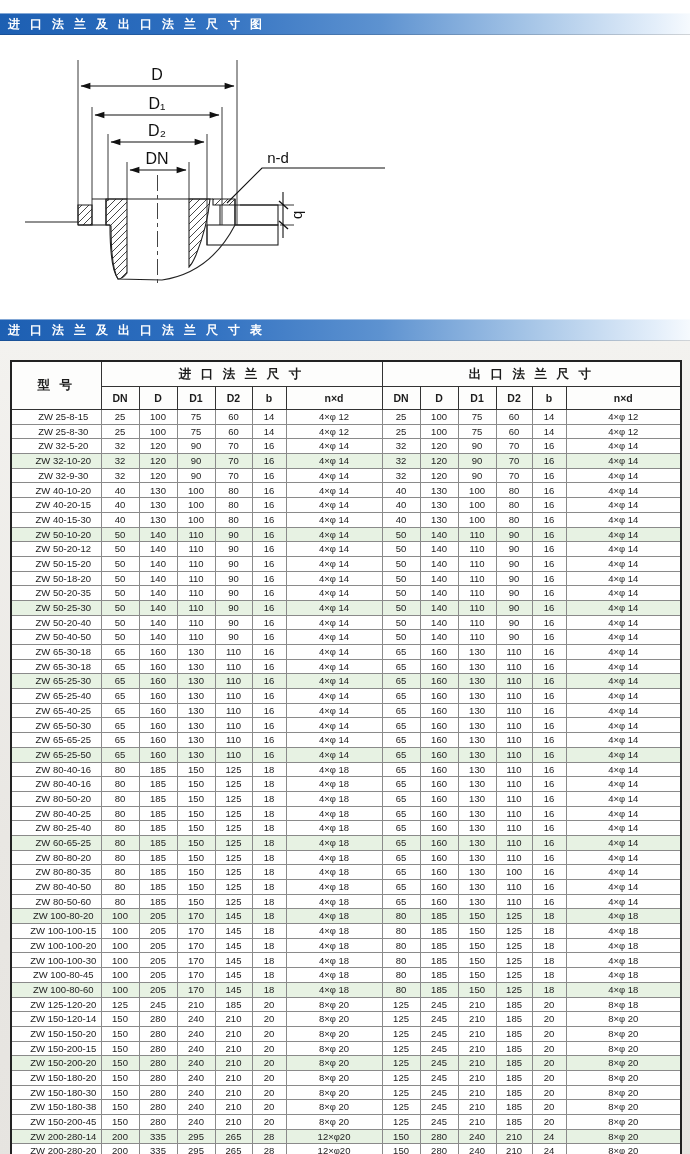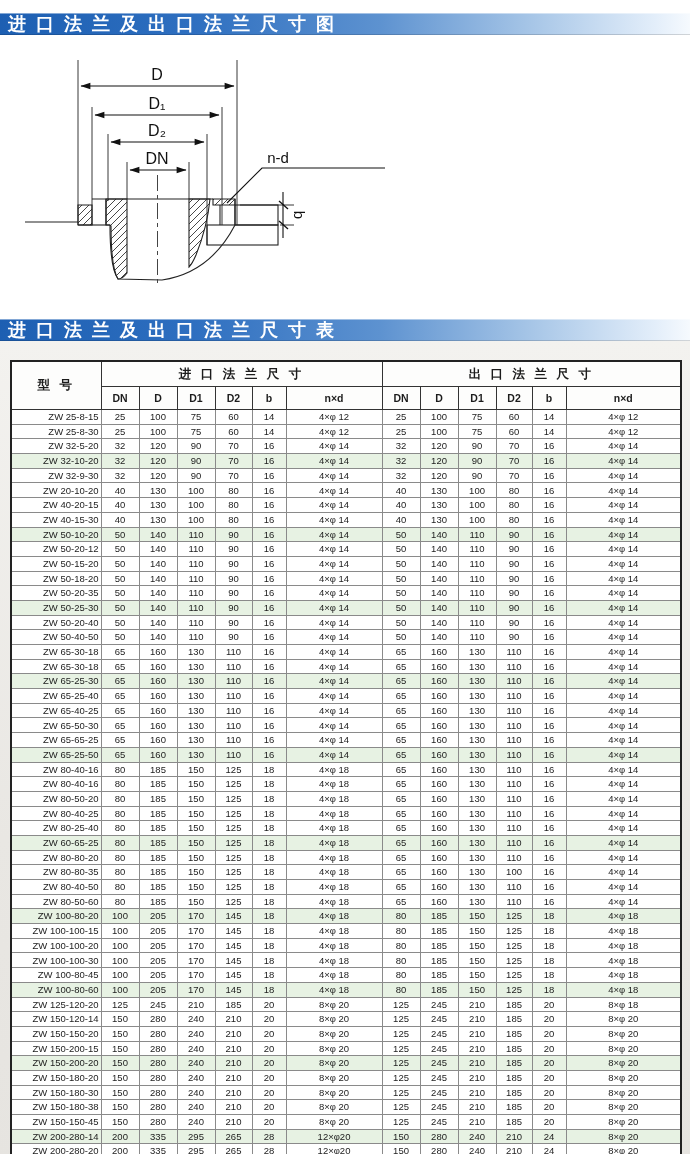--- a/index.html
+++ b/index.html
@@ -3,21 +3,21 @@
 <meta charset="utf-8">
 <style>
   html,body{margin:0;padding:0;}
   body{background:#ffffff;font-family:"Liberation Sans","DejaVu Sans",sans-serif;}
   .page{position:relative;width:690px;height:1154px;background:#fff;overflow:hidden;}
 
   
   .title-bar{
     height:22px;line-height:22px;margin-top:13px;
     background:linear-gradient(90deg,#1d5fb2 0%,#2e6fc0 28%,#5d92d0 55%,#aac8e8 78%,#e3eefa 95%,#f6fafe 100%);
-    color:#ffffff;font-weight:bold;font-size:18px;letter-spacing:10px;
+    color:#ffffff;font-weight:bold;font-size:12px;letter-spacing:10px;
     padding-left:8px;white-space:nowrap;
     box-shadow:inset 0 1px 0 rgba(255,255,255,.45), inset 0 -1px 0 rgba(0,0,0,.15);
   }
   .title-bar.second{margin-top:16px;}
 
   
   .diagram{display:block;width:690px;height:268px;background:#fff;}
   .diagram text{font-family:"Liberation Sans","DejaVu Sans",sans-serif;fill:#111;}
 
   
@@ -32,21 +32,21 @@
   table.dims th, table.dims td{
     border:1px solid #8a8a8a;color:#1c1c1c;overflow:hidden;white-space:nowrap;
   }
   table.dims thead th{border-color:#333;background:#fdfdfc;}
   tr.group-row th{height:22px;font-size:12.5px;font-weight:bold;letter-spacing:3px;border-bottom:1px solid #333;}
   tr.cols-row th{height:20px;font-size:10.5px;font-weight:bold;}
   th.model-h{font-size:13px;letter-spacing:6px;}
   table.dims tbody td{
     height:13.7px;padding:0 2px;font-size:9.5px;line-height:1;text-align:center;
   }
-  table.dims tbody td.model{text-align:right;padding-left:16px;}
+  table.dims tbody td.model{text-align:center;padding-left:16px;}
   table.dims tbody td.g-start, table.dims th.g-start{border-left:1.5px solid #333;}
   table.dims tbody tr.hl td{background:#e7f2e3;}
 </style>
 </head>
 <body>
 
 <div class="page">
 
   <div class="title-bar">
     <span>进口法兰及出口法兰尺寸图</span>
@@ -235,21 +235,21 @@
             <td>16</td>
             <td>4×φ 14</td>
             <td class="g-start">32</td>
             <td>120</td>
             <td>90</td>
             <td>70</td>
             <td>16</td>
             <td>4×φ 14</td>
           </tr>
           <tr>
-            <td class="model">ZW 20-10-20</td>
+            <td class="model">ZW 40-10-20</td>
             <td class="g-start">40</td>
             <td>130</td>
             <td>100</td>
             <td>80</td>
             <td>16</td>
             <td>4×φ 14</td>
             <td class="g-start">40</td>
             <td>130</td>
             <td>100</td>
             <td>80</td>
@@ -880,21 +880,21 @@
             <td>20</td>
             <td>8×φ 20</td>
             <td class="g-start">125</td>
             <td>245</td>
             <td>210</td>
             <td>185</td>
             <td>20</td>
             <td>8×φ 20</td>
           </tr>
           <tr>
-            <td class="model">ZW 150-150-45</td>
+            <td class="model">ZW 150-200-45</td>
             <td class="g-start">150</td>
             <td>280</td>
             <td>240</td>
             <td>210</td>
             <td>20</td>
             <td>8×φ 20</td>
             <td class="g-start">125</td>
             <td>245</td>
             <td>210</td>
             <td>185</td>

